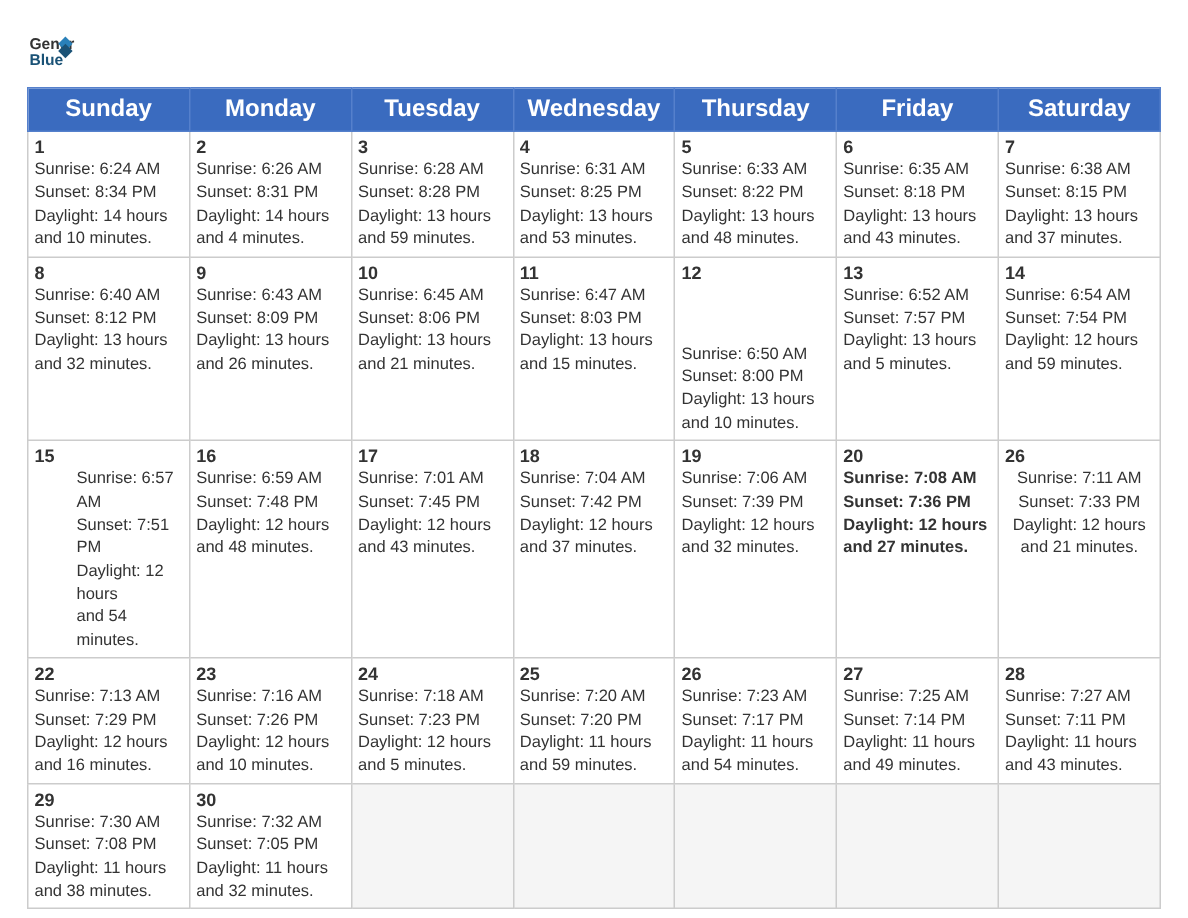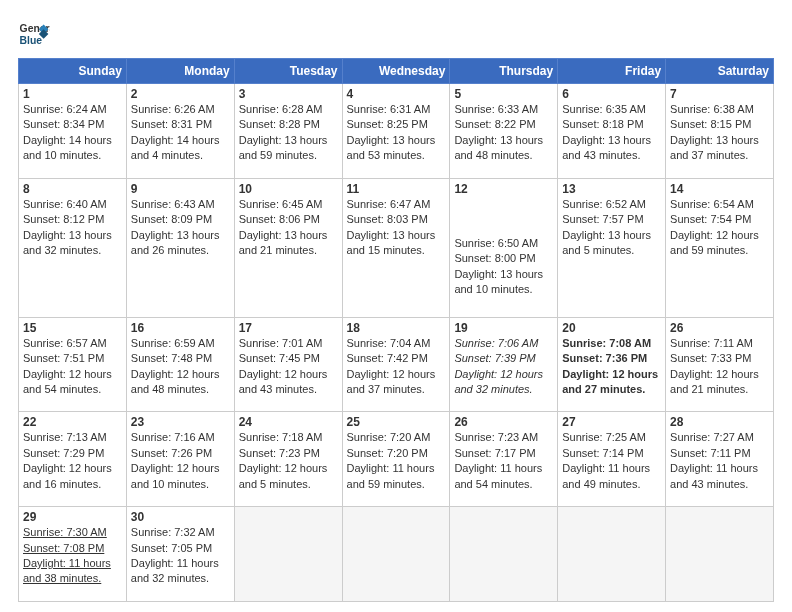--- a/index.html
+++ b/index.html
@@ -47,24 +47,24 @@
     .calendar {
       border: 1px solid #ccc;
       border-collapse: collapse;
       width: 100%;
       flex: 1;
       table-layout: fixed;
     }
     .calendar th {
       background: #3a6bbf;
       color: #fff;
-      font-size: 12px;
+      font-size: 16px;
       font-weight: bold;
       padding: 5px 4px;
-      text-align: right;
+      text-align: center;
       border: 1px solid #5580cc;
       margin-top: 14px;
     }
     .calendar td {
       border: 1px solid #ccc;
       vertical-align: top;
       padding: 3px 4px;
       font-size: 9.5px;
       color: #333;
       background: #fff;
@@ -215,21 +215,21 @@
             <span class="day-num">14</span>
             <div class="day-info" style="white-space: pre-line;">Sunrise: 6:54 AM
 Sunset: 7:54 PM
 Daylight: 12 hours
 and 59 minutes.</div>
           </td>
         </tr>
         <tr>
           <td>
             <span class="day-num">15</span>
-            <div class="day-info" style="white-space: pre-line;">Sunrise: 6:57 AM
+            <div class="day-info" style="white-space: pre-line; margin-left: 28px;">Sunrise: 6:57 AM
 Sunset: 7:51 PM
 Daylight: 12 hours
 and 54 minutes.</div>
           </td>
           <td>
             <span class="day-num">16</span>
             <div class="day-info" style="white-space: pre-line;">Sunrise: 6:59 AM
 Sunset: 7:48 PM
 Daylight: 12 hours
 and 48 minutes.</div>
@@ -243,35 +243,35 @@
           </td>
           <td>
             <span class="day-num">18</span>
             <div class="day-info" style="white-space: pre-line;">Sunrise: 7:04 AM
 Sunset: 7:42 PM
 Daylight: 12 hours
 and 37 minutes.</div>
           </td>
           <td>
             <span class="day-num">19</span>
-            <div class="day-info" style="white-space: pre-line; font-style: italic;">Sunrise: 7:06 AM
+            <div class="day-info" style="white-space: pre-line;">Sunrise: 7:06 AM
 Sunset: 7:39 PM
 Daylight: 12 hours
 and 32 minutes.</div>
           </td>
           <td>
             <span class="day-num">20</span>
             <div class="day-info" style="white-space: pre-line; font-weight: bold;">Sunrise: 7:08 AM
 Sunset: 7:36 PM
 Daylight: 12 hours
 and 27 minutes.</div>
           </td>
           <td>
             <span class="day-num">26</span>
-            <div class="day-info" style="white-space: pre-line;">Sunrise: 7:11 AM
+            <div class="day-info" style="white-space: pre-line; text-align: center;">Sunrise: 7:11 AM
 Sunset: 7:33 PM
 Daylight: 12 hours
 and 21 minutes.</div>
           </td>
         </tr>
         <tr>
           <td>
             <span class="day-num">22</span>
             <div class="day-info" style="white-space: pre-line;">Sunrise: 7:13 AM
 Sunset: 7:29 PM
@@ -317,21 +317,21 @@
             <span class="day-num">28</span>
             <div class="day-info" style="white-space: pre-line;">Sunrise: 7:27 AM
 Sunset: 7:11 PM
 Daylight: 11 hours
 and 43 minutes.</div>
           </td>
         </tr>
         <tr>
           <td>
             <span class="day-num">29</span>
-            <div class="day-info" style="white-space: pre-line; text-decoration: underline;">Sunrise: 7:30 AM
+            <div class="day-info" style="white-space: pre-line;">Sunrise: 7:30 AM
 Sunset: 7:08 PM
 Daylight: 11 hours
 and 38 minutes.</div>
           </td>
           <td>
             <span class="day-num">30</span>
             <div class="day-info" style="white-space: pre-line;">Sunrise: 7:32 AM
 Sunset: 7:05 PM
 Daylight: 11 hours
 and 32 minutes.</div>

